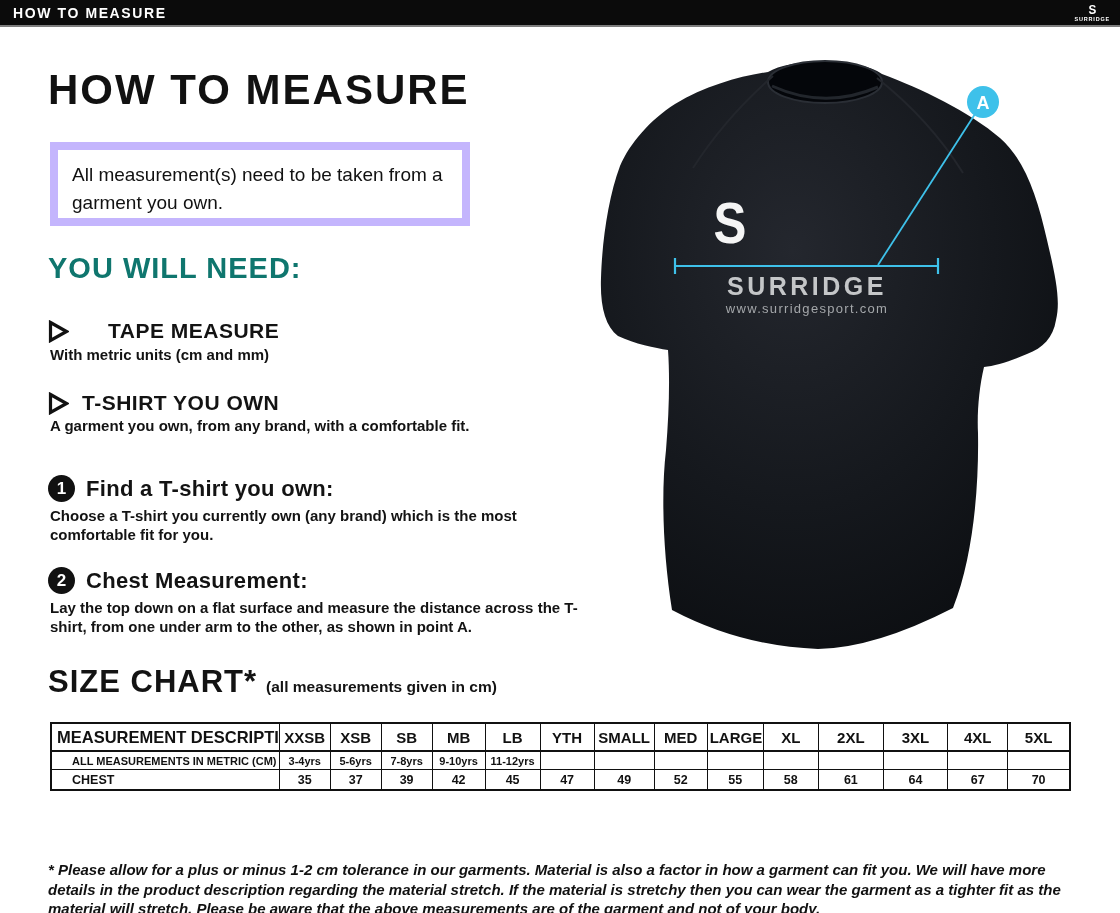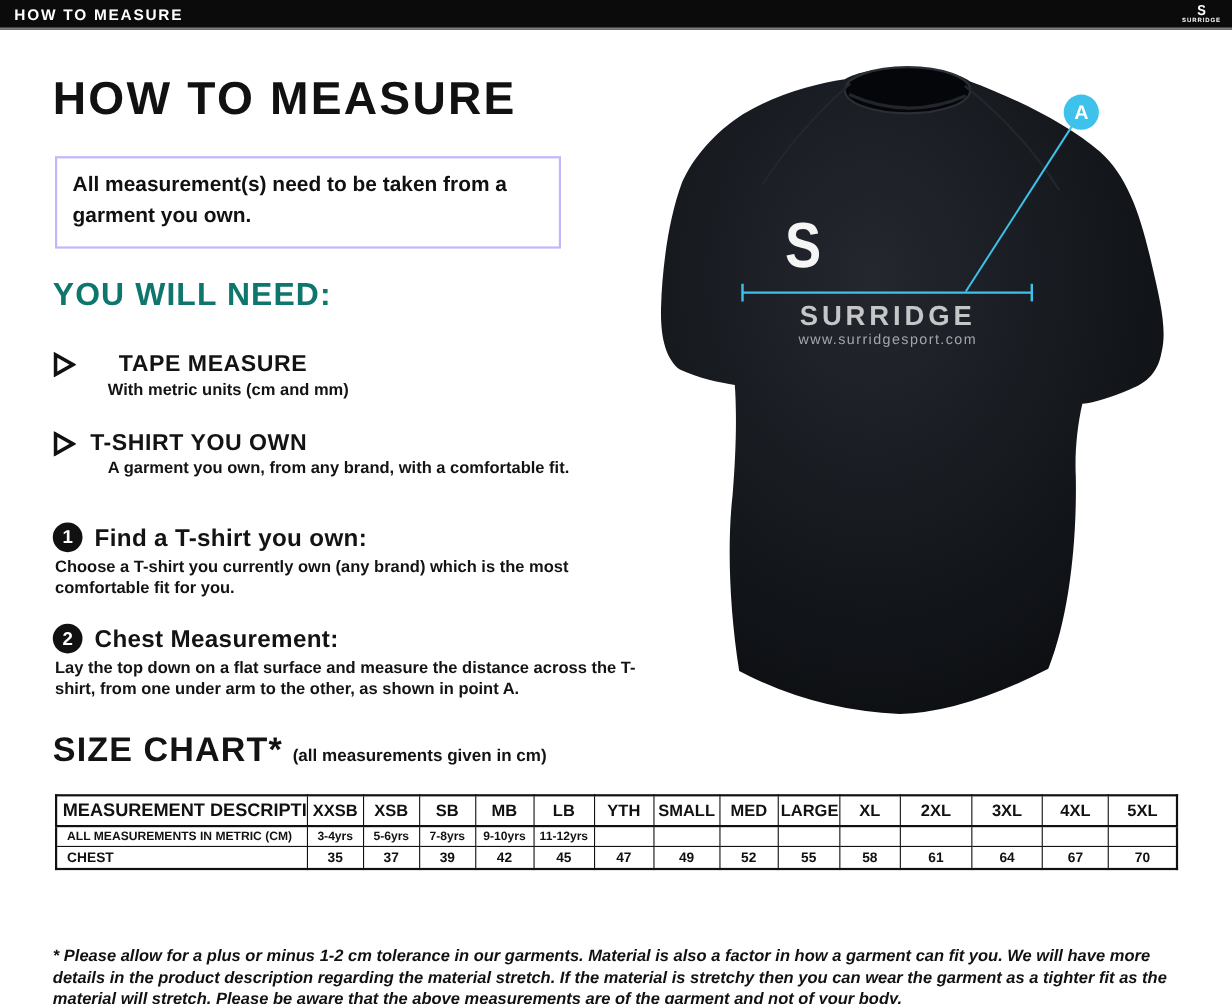--- a/index.html
+++ b/index.html
@@ -17,31 +17,31 @@
   .topbar-title{color:#fff;font-size:14px;font-weight:700;letter-spacing:1.6px;}
   .brand{display:flex;flex-direction:column;align-items:center;line-height:1;margin-top:1px;}
   .brand-s{color:#fff;font-weight:700;font-size:13px;transform:scaleX(.9);}
   .brand-name{color:#fff;font-weight:700;font-size:5.5px;letter-spacing:.8px;margin-top:1px;}
   
   .h1{
     position:absolute;left:48px;top:66px;
     font-size:42px;font-weight:700;letter-spacing:2px;color:#111;white-space:nowrap;
   }
   .note-box{
-    position:absolute;left:50px;top:142px;width:460px;height:84px;box-sizing:border-box;
-    border:2px solid #c4b5fd;padding:11px 14px;
-    font-size:19px;font-weight:700;line-height:28px;color:#111;
+    position:absolute;left:50px;top:142px;width:420px;height:84px;box-sizing:border-box;
+    border:8px solid #c4b5fd;padding:11px 14px;
+    font-size:19px;font-weight:400;line-height:28px;color:#111;
   }
   .ywn-heading{
     position:absolute;left:48px;top:252px;
     font-size:29px;font-weight:700;letter-spacing:1px;color:#0f766e;white-space:nowrap;
   }
   .need-item{position:absolute;left:48px;display:flex;align-items:center;gap:13px;}
   .need-item .title{font-size:21px;font-weight:700;letter-spacing:.5px;white-space:nowrap;}
-  .need-desc{position:absolute;left:50px;font-size:15px;font-weight:700;white-space:nowrap;margin-left:48px;}
+  .need-desc{position:absolute;left:50px;font-size:15px;font-weight:700;white-space:nowrap;}
   .step-head{position:absolute;left:48px;display:flex;align-items:center;gap:11px;}
   .step-num{
     width:27px;height:27px;border-radius:50%;background:#111;color:#fff;flex:0 0 27px;
     display:flex;align-items:center;justify-content:center;
     font-size:17px;font-weight:700;
   }
   .step-title{font-size:22px;font-weight:700;letter-spacing:.3px;white-space:nowrap;}
   .step-desc{position:absolute;left:50px;font-size:15px;font-weight:700;line-height:19px;}
   
   .sc-heading{position:absolute;left:48px;top:664px;display:flex;align-items:baseline;gap:9px;}
@@ -54,21 +54,21 @@
   }
   .size-table th,.size-table td{
     border:1.5px solid #111;text-align:center;vertical-align:middle;
     padding:0 2px;overflow:hidden;white-space:nowrap;color:#111;
   }
   .size-table thead th{height:26px;font-size:15px;font-weight:700;}
   .size-table thead th.c-desc{font-size:16.5px;text-align:left;padding-left:5px;}
   .size-table thead tr{border-bottom:2.5px solid #111;}
   .size-table tr.r1 td{height:17px;font-size:11px;font-weight:700;}
   .size-table tr.r2 td{height:19px;font-size:12.5px;font-weight:700;margin-top:40px;}
-  .size-table td.c-desc{text-align:left;padding-left:9px;}
+  .size-table td.c-desc{text-align:left;padding-left:20px;}
   
   .disclaimer{
     position:absolute;left:48px;top:812px;width:1042px;
     font-size:15px;font-weight:700;font-style:italic;line-height:19.5px;color:#111;margin-top:48px;
   }
   
   .shirt-wrap{position:absolute;left:575px;top:48px;width:505px;height:605px;}
 </style>
 </head>
 <body>

